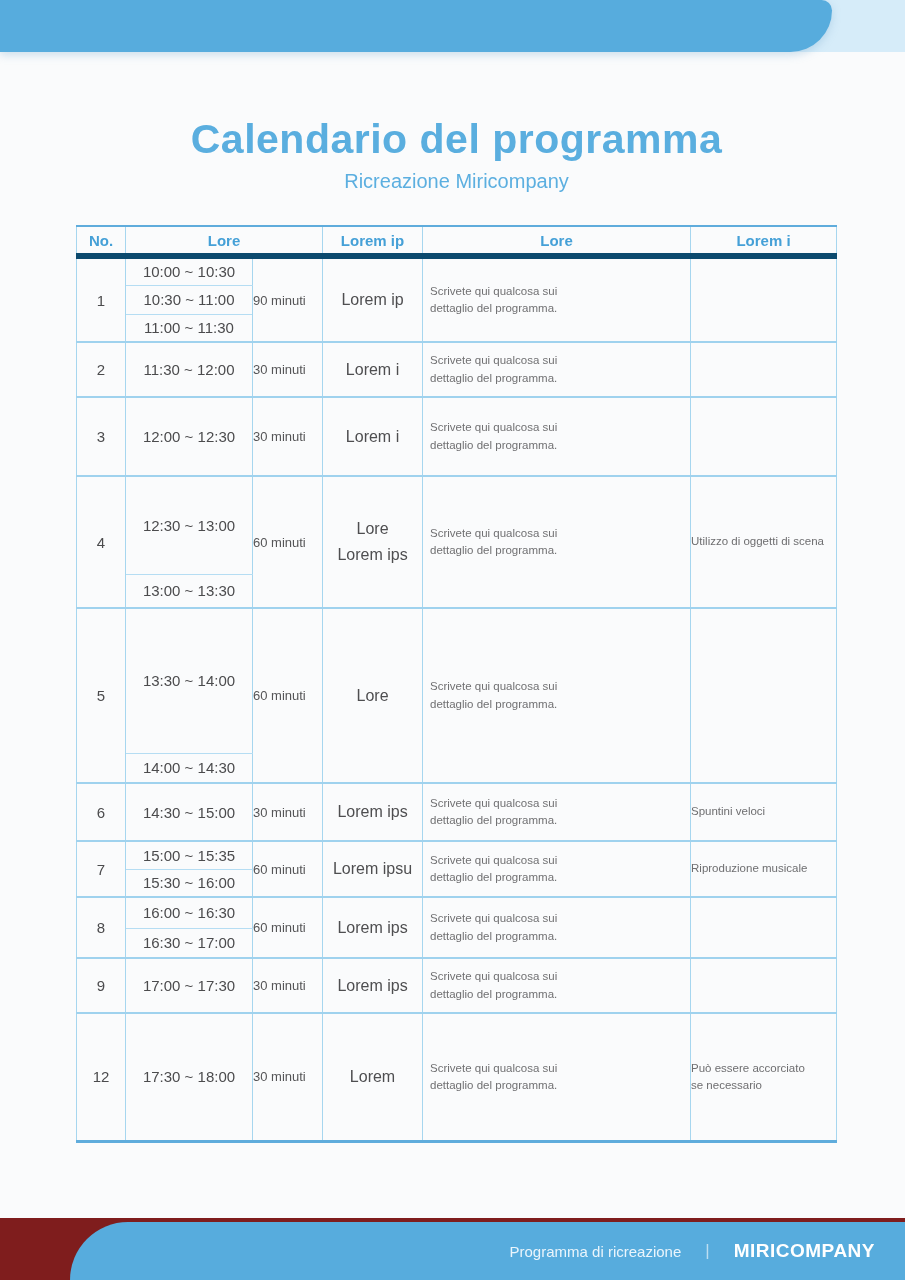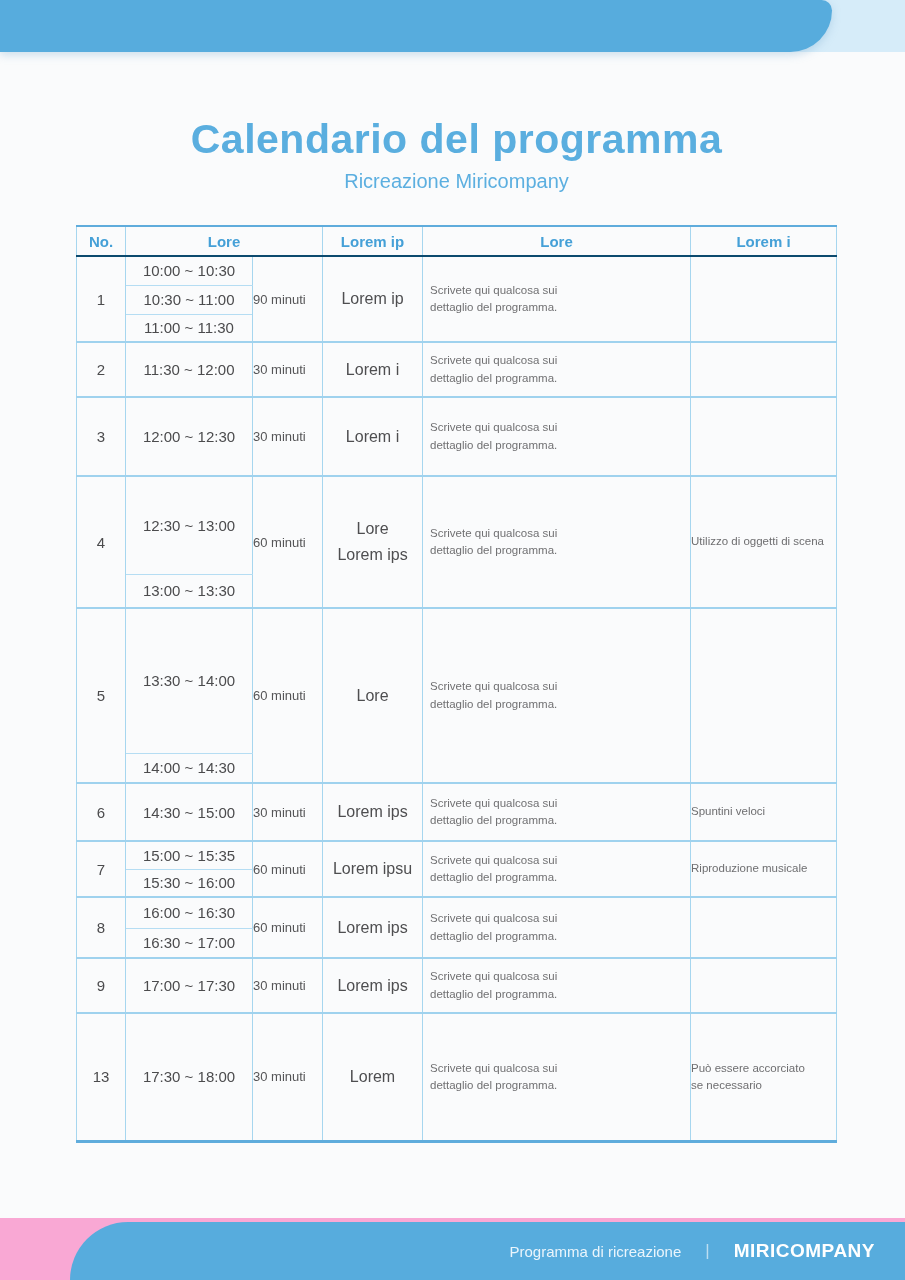--- a/index.html
+++ b/index.html
@@ -44,40 +44,40 @@
     border-left:1px solid #a6d6ef;
     border-right:1px solid #a6d6ef;
   }
   .prog-table th,.prog-table td{
     border-left:1px solid #a6d6ef;border-right:1px solid #a6d6ef;
     padding:0;vertical-align:middle;overflow:hidden;
   }
   .prog-table thead tr{height:30px;}
   .prog-table th{
     color:#45a0d7;font-size:15px;font-weight:bold;text-align:center;
-    border-bottom:2px solid #0c4a6e;
+    border-bottom:6px solid #0c4a6e;
   }
   .prog-table tbody tr:first-child td{border-top:2px solid #9fd2ee;}
   .prog-table thead + tbody tr:first-child td{border-top:none;}
   td.c-no{font-size:15px;text-align:center;color:#4b4b4d;}
   td.c-time{
     font-size:15px;text-align:center;color:#4b4b4d;
     border-bottom:1px solid #b5ddf3;
   }
   .prog-table tbody tr:last-child td.c-time{border-bottom:none;}
   td.c-dur{font-size:13px;text-align:left;color:#555557;}
   td.c-act{font-size:16px;text-align:center;color:#4e4e50;line-height:1.62;}
   td.c-desc{font-size:11.5px;color:#707072;line-height:1.5;}
   td.c-desc .cell-lines{padding-left:7px;}
   td.c-note{font-size:11.5px;color:#6e6e70;line-height:1.5;}
 
   
   .footer-band{
     position:absolute;bottom:0;left:0;width:100%;height:62px;
-    background:#f9a8d4;
+    background:#7f1d1d;
   }
   .footer-bar{
     position:absolute;left:70px;right:0;bottom:0;height:58px;
     background:#57acdd;
     border-radius:60px 0 0 0;
     display:flex;align-items:center;justify-content:flex-end;
     padding-right:30px;box-sizing:border-box;gap:24px;
   }
   .footer-label{font-size:15px;color:#eaf5fc;}
   .footer-sep{font-size:17px;color:rgba(255,255,255,.6);font-weight:300;}
@@ -312,21 +312,21 @@
             <div class="cell-lines">
               <div>Scrivete qui qualcosa sui</div>
               <div>dettaglio del programma.</div>
             </div>
           </td>
           <td class="c-note" rowspan="1"></td>
         </tr>
       </tbody>
       <tbody>
         <tr style="height: 128px;">
-          <td class="c-no" rowspan="1">13</td>
+          <td class="c-no" rowspan="1">12</td>
           <td class="c-time">17:30 ~ 18:00</td>
           <td class="c-dur" rowspan="1">30 minuti</td>
           <td class="c-act" rowspan="1">
             <div class="cell-lines">
               <div>Lorem</div>
             </div>
           </td>
           <td class="c-desc" rowspan="1">
             <div class="cell-lines">
               <div>Scrivete qui qualcosa sui</div>

